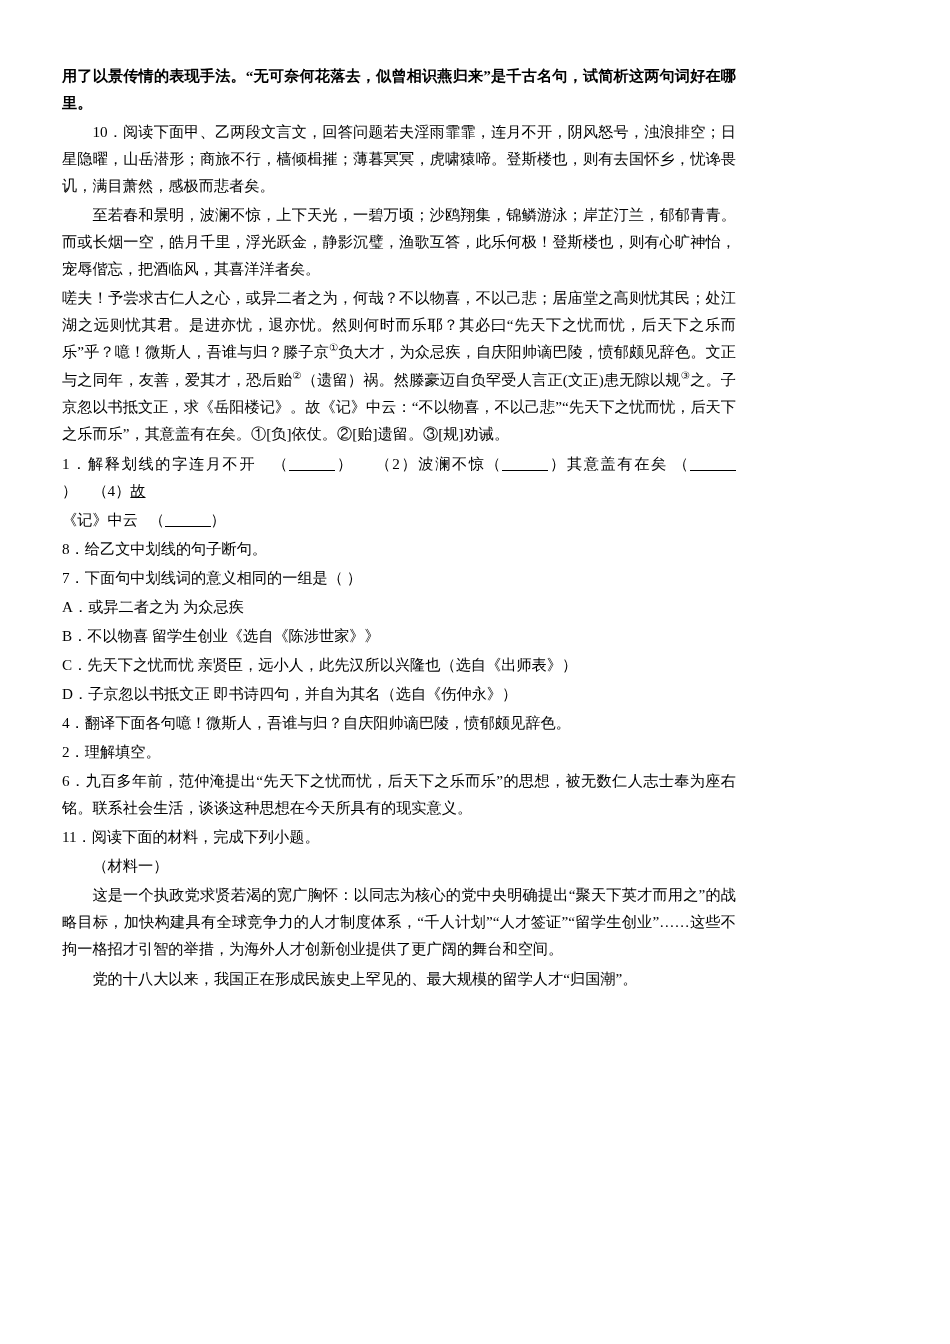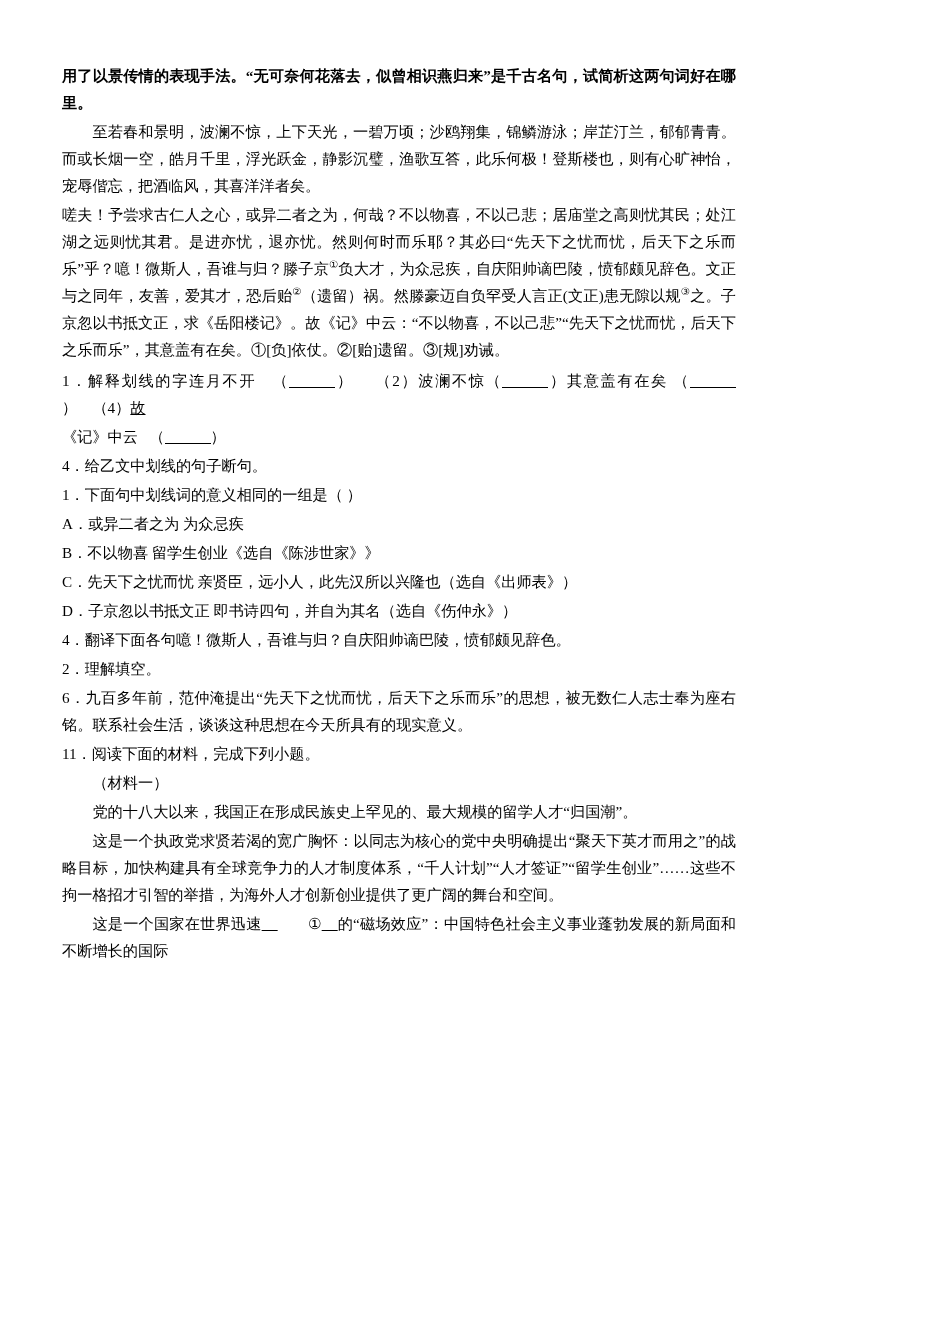--- a/index.html
+++ b/index.html
@@ -77,48 +77,48 @@
   }
 </style>
 </head>
 <body>
 
 <div class="page">
   <div class="doc">
 
     <p class="p bold">用了以景传情的表现手法。“无可奈何花落去，似曾相识燕归来”是千古名句，试简析这两句词好在哪里。</p>
 
+    <p class="p indent2">10．阅读下面甲、乙两段文言文，回答问题若夫淫雨霏霏，连月不开，阴风怒号，浊浪排空；日星隐曜，山岳潜形；商旅不行，樯倾楫摧；薄暮冥冥，虎啸猿啼。登斯楼也，则有去国怀乡，忧谗畏讥，满目萧然，感极而悲者矣。</p>
 
     <p class="p indent2">至若春和景明，波澜不惊，上下天光，一碧万顷；沙鸥翔集，锦鳞游泳；岸芷汀兰，郁郁青青。而或长烟一空，皓月千里，浮光跃金，静影沉璧，渔歌互答，此乐何极！登斯楼也，则有心旷神怡，宠辱偕忘，把酒临风，其喜洋洋者矣。</p>
 
     <p class="p"><span>嗟夫！予尝求古仁人之心，或异二者之为，何哉？不以物喜，不以己悲；居庙堂之高则忧其民；处江湖之远则忧其君。是进亦忧，退亦忧。然则何时而乐耶？其必曰“先天下之忧而忧，后天下之乐而乐”乎？噫！微斯人，吾谁与归？滕子京</span><span class="sup">①</span><span>负大才，为众忌疾，自庆阳帅谪巴陵，愤郁颇见辞色。文正与之同年，友善，爱其才，恐后贻</span><span class="sup">②</span><span>（遗留）祸。然滕豪迈自负罕受人言正(文正)患无隙以规</span><span class="sup">③</span><span>之。子京忽以书抵文正，求《岳阳楼记》。故《记》中云：“不以物喜，不以己悲”“先天下之忧而忧，后天下之乐而乐”，其意盖有在矣。①[负]依仗。②[贻]遗留。③[规]劝诫。</span></p>
 
     <p class="p q-line"><span>1．解释划线的字连月不开</span>&nbsp;&nbsp;&nbsp;（<span class="paren-blank"></span>）&nbsp;&nbsp;&nbsp;&nbsp;<span>（2）波澜不惊（</span><span class="paren-blank"></span><span>）其意盖有在矣</span>&nbsp;（<span class="paren-blank"></span>）&nbsp;&nbsp;&nbsp;&nbsp;<span>（4）</span><span class="u">故</span></p>
 
     <p class="p"><span>《记》中云</span>&nbsp;&nbsp;&nbsp;（<span class="paren-blank"></span>）</p>
 
-    <p class="p">4．给乙文中划线的句子断句。</p>
+    <p class="p">8．给乙文中划线的句子断句。</p>
 
-    <p class="p">1．下面句中划线词的意义相同的一组是（  ）</p>
+    <p class="p">7．下面句中划线词的意义相同的一组是（  ）</p>
 
     <p class="p opt"><span>A．</span><span>或异二者之为 为众忌疾</span></p>
     <p class="p opt"><span>B．</span><span>不以物喜 留学生创业《选自《陈涉世家》》</span></p>
     <p class="p opt"><span>C．</span><span>先天下之忧而忧 亲贤臣，远小人，此先汉所以兴隆也（选自《出师表》）</span></p>
     <p class="p opt"><span>D．</span><span>子京忽以书抵文正 即书诗四句，并自为其名（选自《伤仲永》）</span></p>
 
     <p class="p">4．翻译下面各句噫！微斯人，吾谁与归？自庆阳帅谪巴陵，愤郁颇见辞色。</p>
 
     <p class="p">2．理解填空。</p>
 
     <p class="p">6．九百多年前，范仲淹提出“先天下之忧而忧，后天下之乐而乐”的思想，被无数仁人志士奉为座右铭。联系社会生活，谈谈这种思想在今天所具有的现实意义。</p>
 
     <p class="p">11．阅读下面的材料，完成下列小题。</p>
 
     <p class="p indent2">（材料一）</p>
 
+    <p class="p indent2">这是一个执政党求贤若渴的宽广胸怀：以同志为核心的党中央明确提出“聚天下英才而用之”的战略目标，加快构建具有全球竞争力的人才制度体系，“千人计划”“人才签证”“留学生创业”……这些不拘一格招才引智的举措，为海外人才创新创业提供了更广阔的舞台和空间。</p>
+
     <p class="p indent2">党的十八大以来，我国正在形成民族史上罕见的、最大规模的留学人才“归国潮”。</p>
 
-    <p class="p indent2">这是一个执政党求贤若渴的宽广胸怀：以同志为核心的党中央明确提出“聚天下英才而用之”的战略目标，加快构建具有全球竞争力的人才制度体系，“千人计划”“人才签证”“留学生创业”……这些不拘一格招才引智的举措，为海外人才创新创业提供了更广阔的舞台和空间。</p>
-
-    <p class="p indent2"><span>这是一个国家在世界迅速</span><span class="u">&nbsp;&nbsp;&nbsp;&nbsp;<span class="circnum">①</span>&nbsp;&nbsp;&nbsp;&nbsp;</span><span>的“磁场效应”：中国特色社会主义事业蓬勃发展的新局面和不断增长的国际</span></p>
 
   </div>
 </div>
 
 </body></html>

